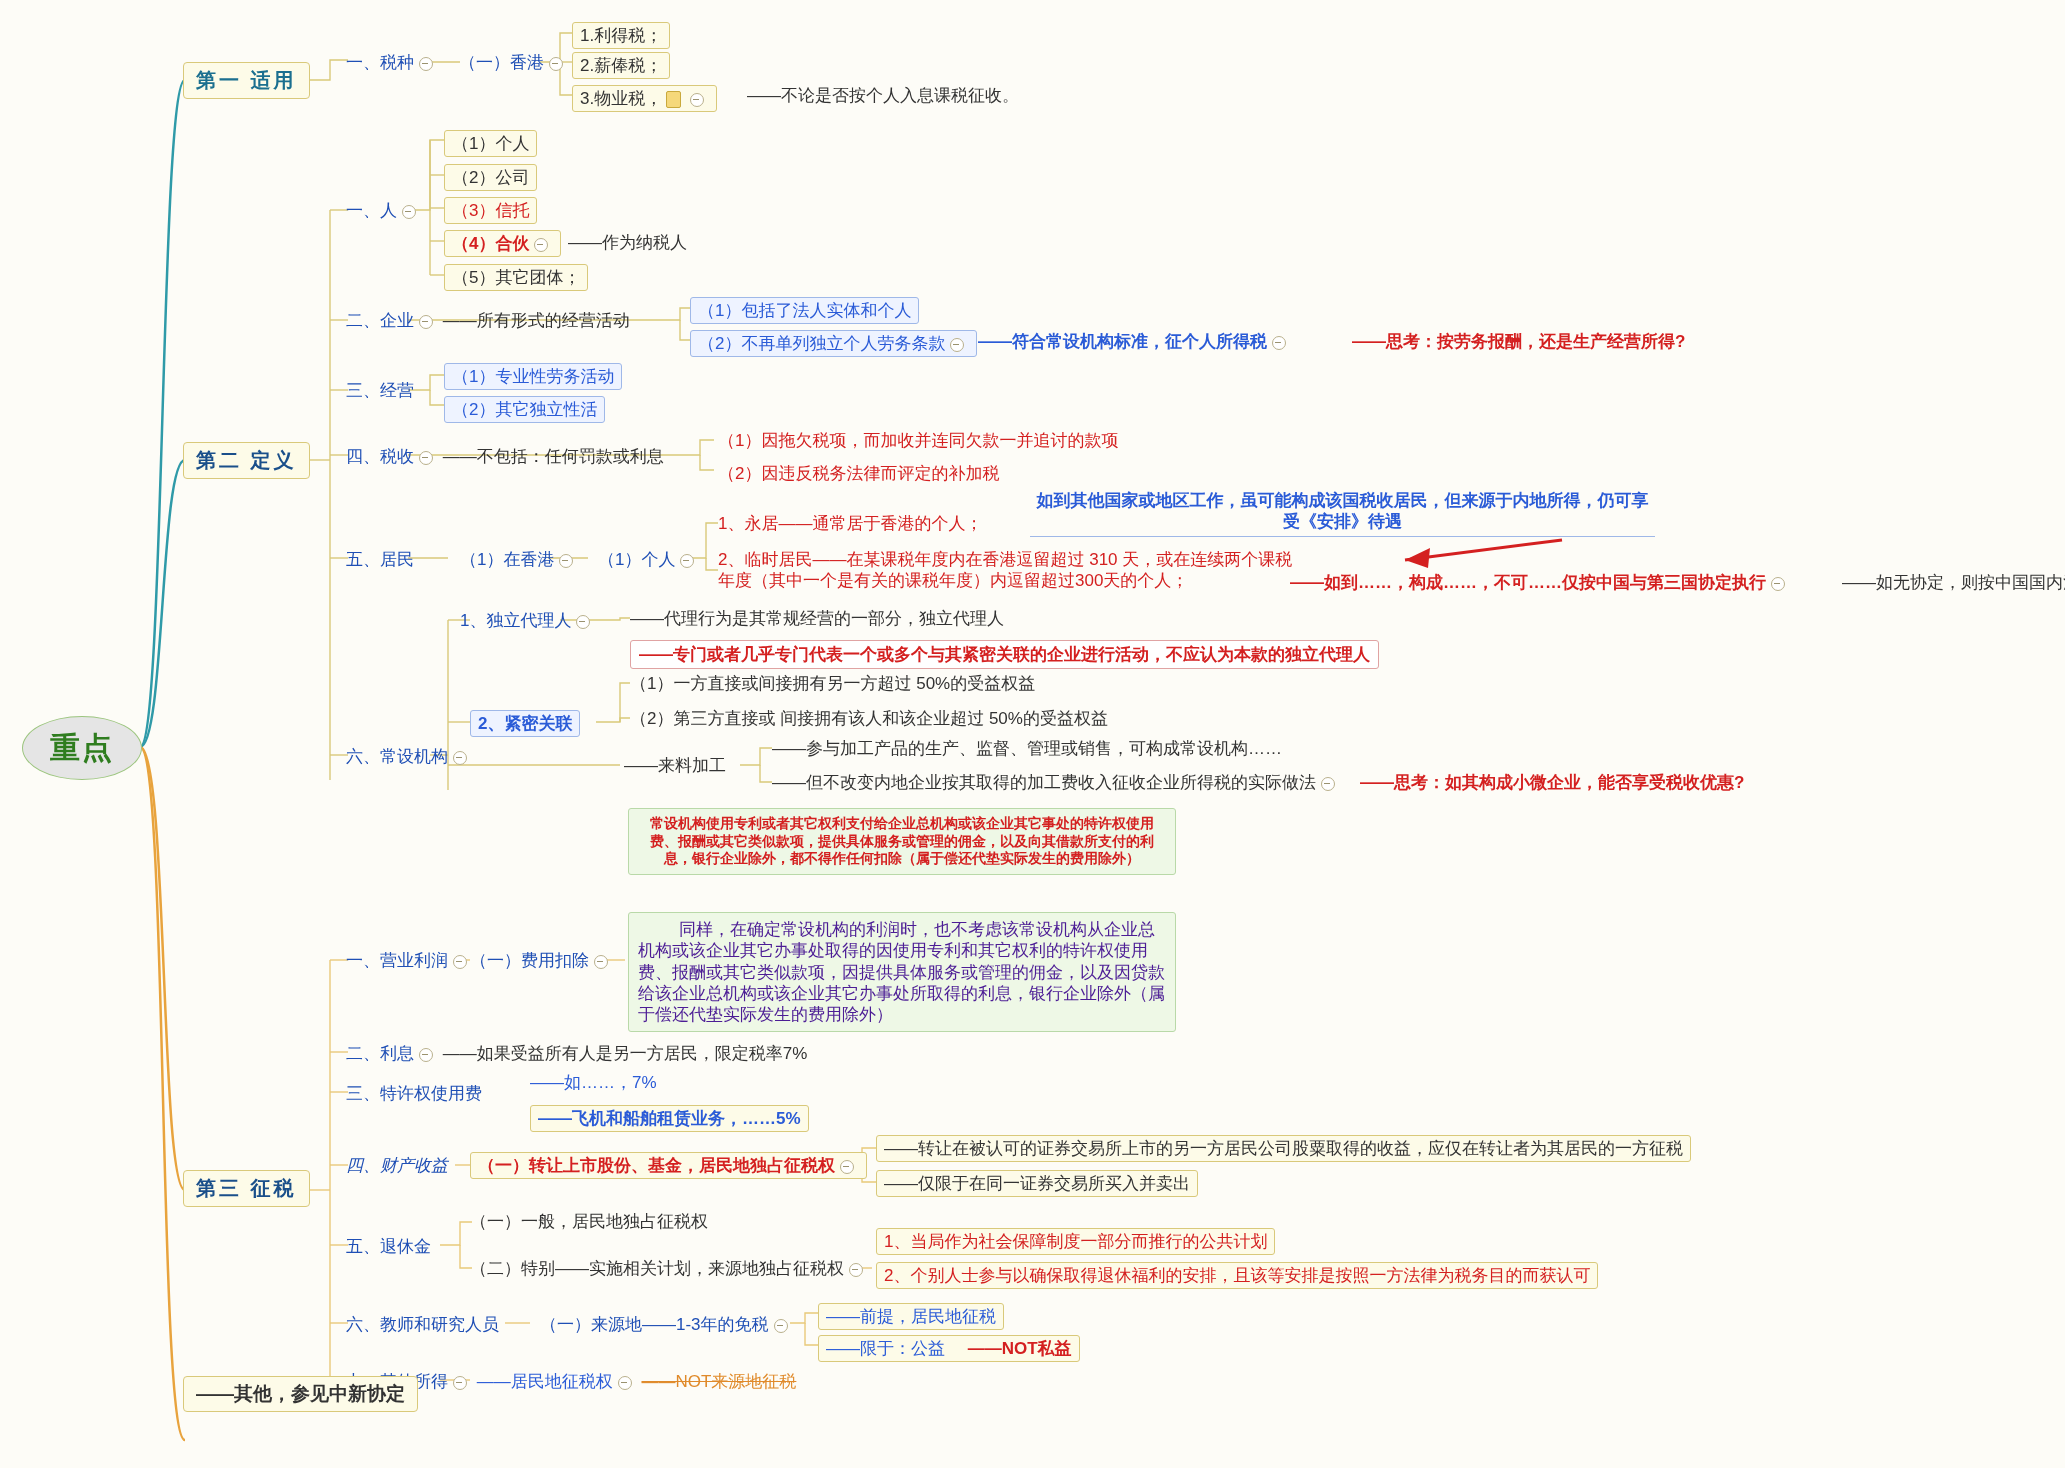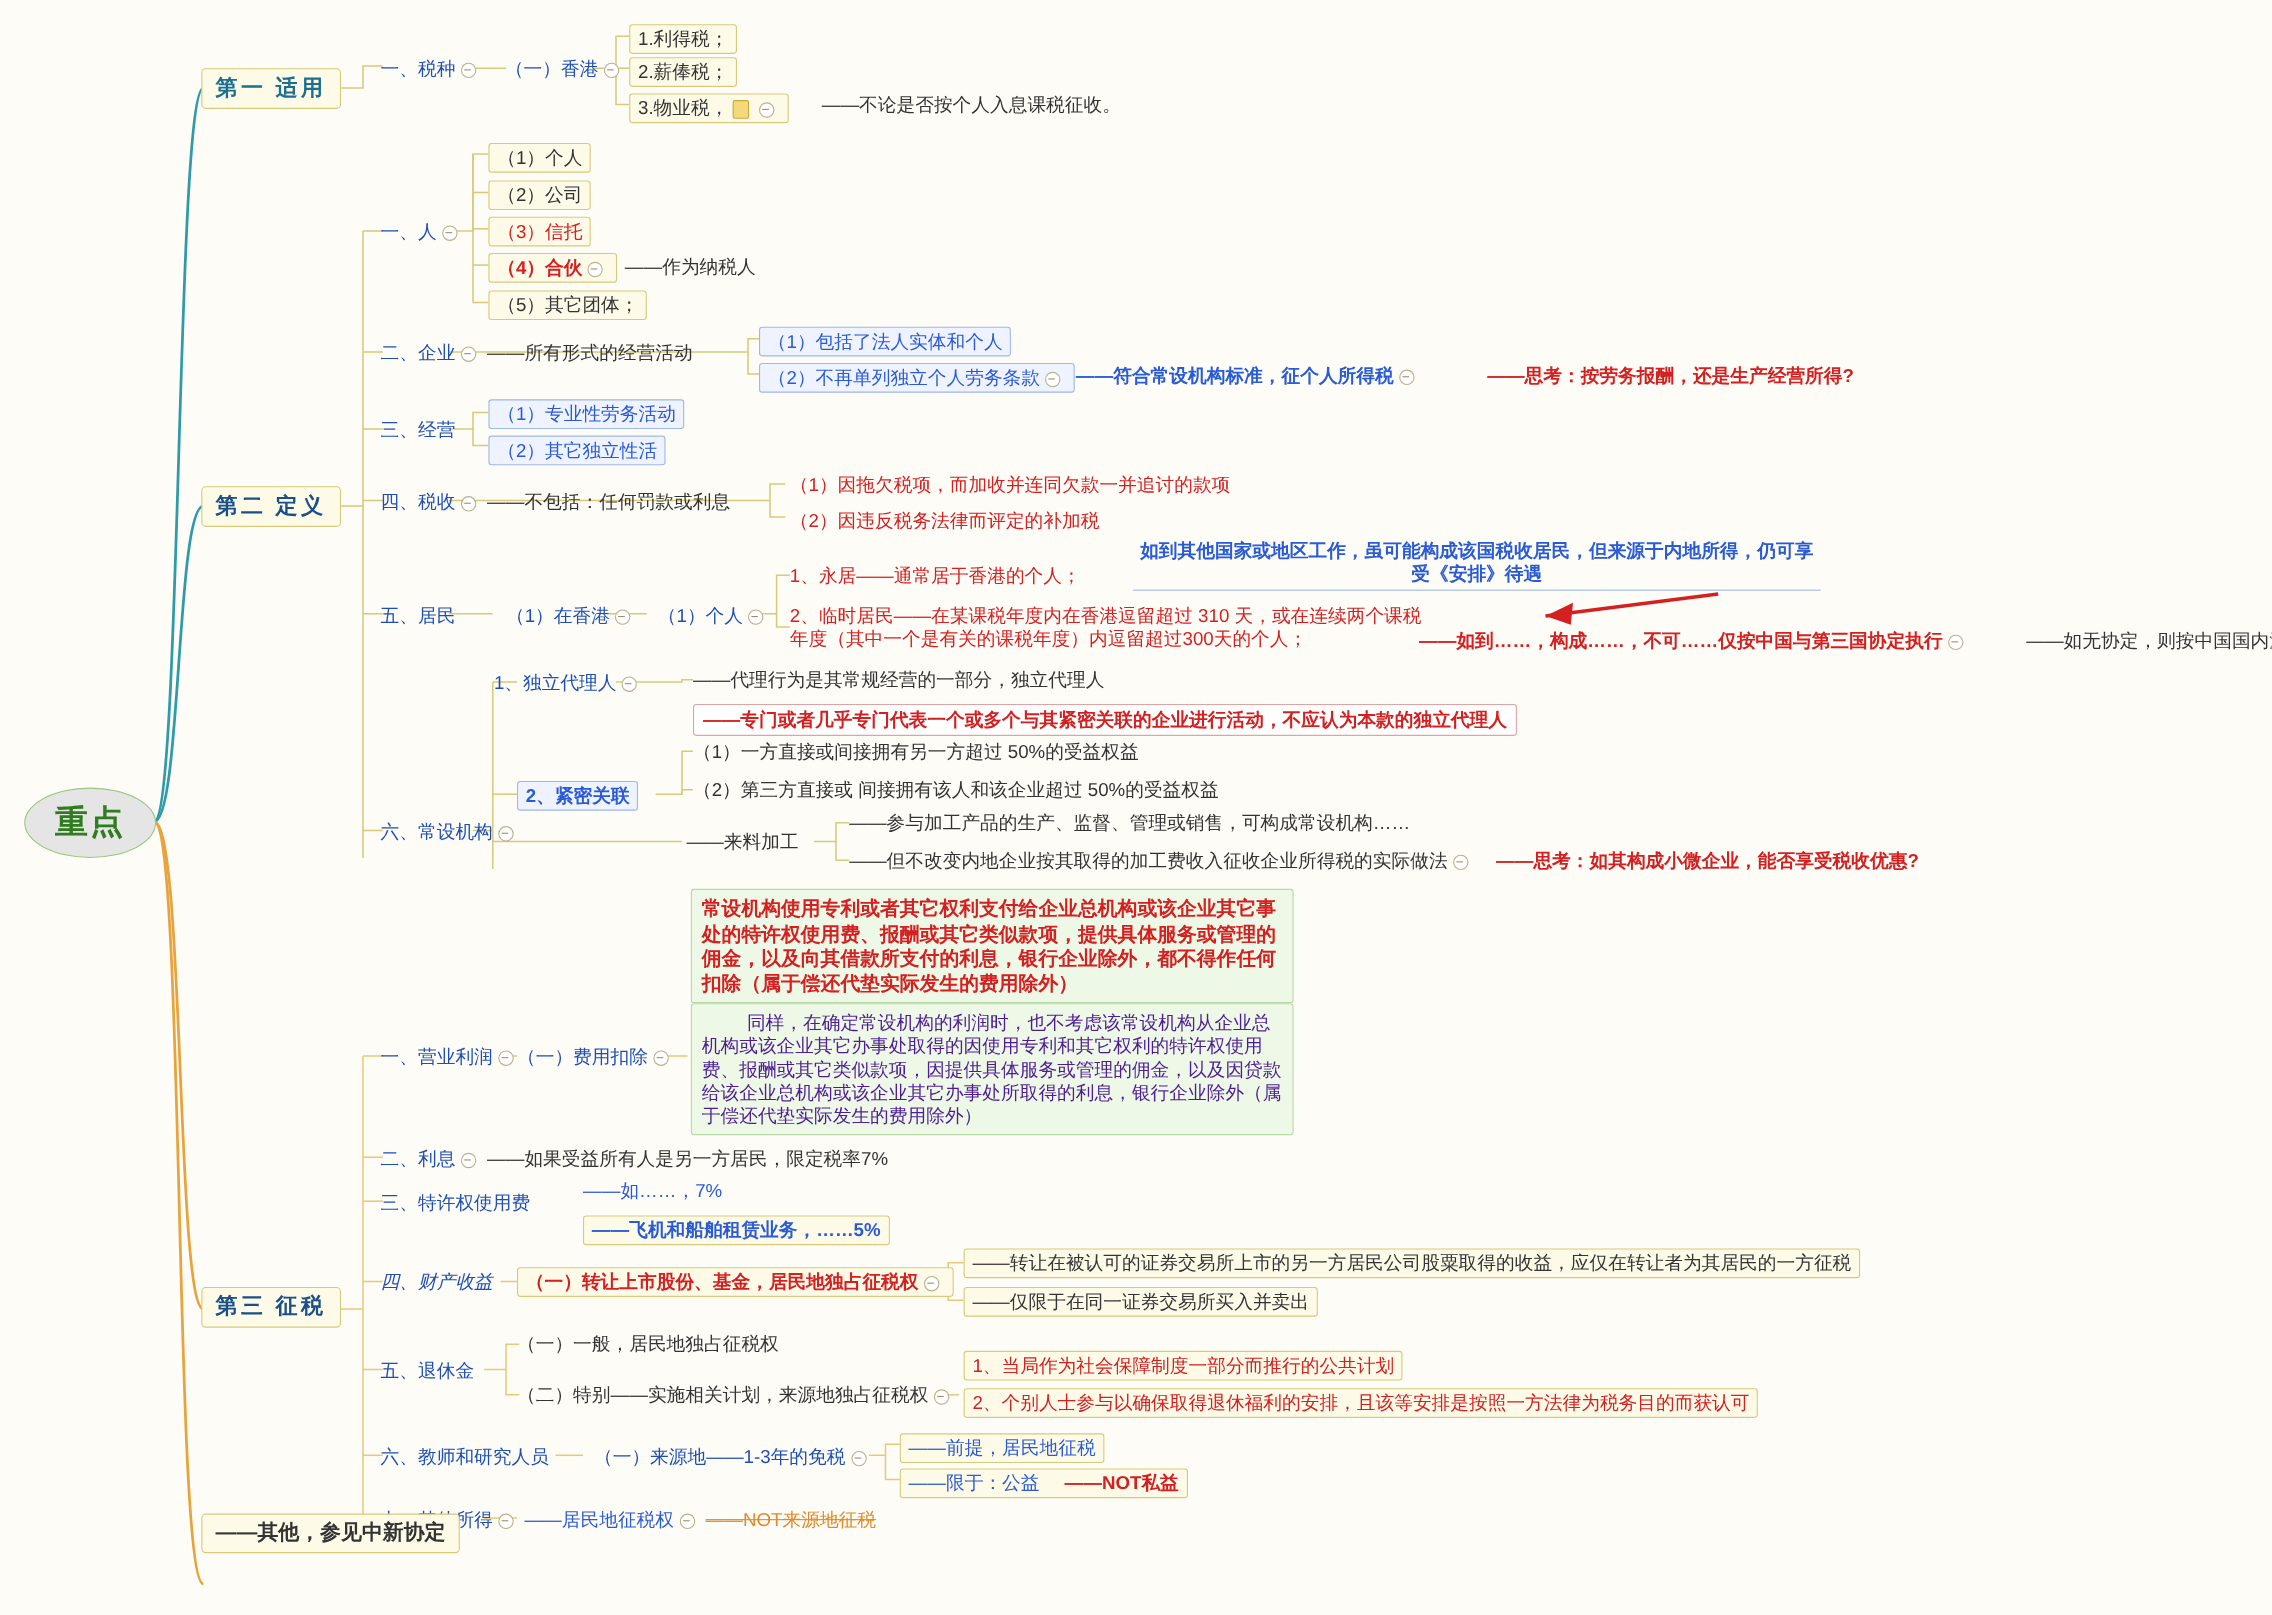--- a/index.html
+++ b/index.html
@@ -227,21 +227,21 @@
     <span class="blue2 bold">如到其他国家或地区工作，虽可能构成该国税收居民，但来源于内地所得，仍可享受《安排》待遇</span>
   </div>
   <div class="node t" style="left:1290px;top:572px;">
     <span class="lbl redb">——如到……，构成……，不可……仅按中国与第三国协定执行</span><span class="toggle"></span>
   </div>
   <div class="node t" style="left:1842px;top:572px;">——如无协定，则按中国国内法</div>
 
   <div class="node t" style="left:346px;top:746px;">
     <span class="lbl blue">六、常设机构</span><span class="toggle"></span>
   </div>
-  <div class="node t" style="left:449px;top:610px;">
+  <div class="node t" style="left:460px;top:610px;">
     <span class="lbl blue">1、独立代理人</span><span class="toggle"></span>
   </div>
   <div class="node t" style="left:630px;top:608px;">——代理行为是其常规经营的一部分，独立代理人</div>
   <div class="node t boxred" style="left:630px;top:640px;">
     <span class="redb">——专门或者几乎专门代表一个或多个与其紧密关联的企业进行活动，不应认为本款的独立代理人</span>
   </div>
   <div class="node t boxblue" style="left:470px;top:710px;">
     <span class="blue2 bold">2、紧密关联</span>
   </div>
   <div class="node t" style="left:630px;top:673px;">（1）一方直接或间接拥有另一方超过 50%的受益权益</div>
@@ -256,21 +256,21 @@
   </div>
 
   <div class="node l1" style="left:183px;top:1170px;">第三  征税</div>
 
   <div class="node t" style="left:346px;top:950px;">
     <span class="lbl blue">一、营业利润</span><span class="toggle"></span>
   </div>
   <div class="node t" style="left:470px;top:950px;">
     <span class="lbl blue">（一）费用扣除</span><span class="toggle"></span>
   </div>
-  <div class="node boxgreen" style="left:628px;top:808px;width:528px;font-size:18px;">
+  <div class="node boxgreen" style="left:628px;top:808px;width:528px;font-size:14px;text-align:center;">
     <span class="redb">常设机构使用专利或者其它权利支付给企业总机构或该企业其它事处的特许权使用费、报酬或其它类似款项，提供具体服务或管理的佣金，以及向其借款所支付的利息，银行企业除外，都不得作任何扣除（属于偿还代垫实际发生的费用除外）</span>
   </div>
   <div class="node boxgreen" style="left:628px;top:912px;width:528px;font-size:17px;">
     <span class="black">同样，在确定常设机构的利润时，也不考虑该常设机构从企业总机构或该企业其它办事处取得的因使用专利和其它权利的特许权使用费、报酬或其它类似款项，因提供具体服务或管理的佣金，以及因贷款给该企业总机构或该企业其它办事处所取得的利息，银行企业除外（属于偿还代垫实际发生的费用除外）</span>
   </div>
 
   <div class="node t" style="left:346px;top:1043px;">
     <span class="lbl blue">二、利息</span><span class="toggle"></span>
     <span class="lbl">——如果受益所有人是另一方居民，限定税率7%</span>
   </div>

